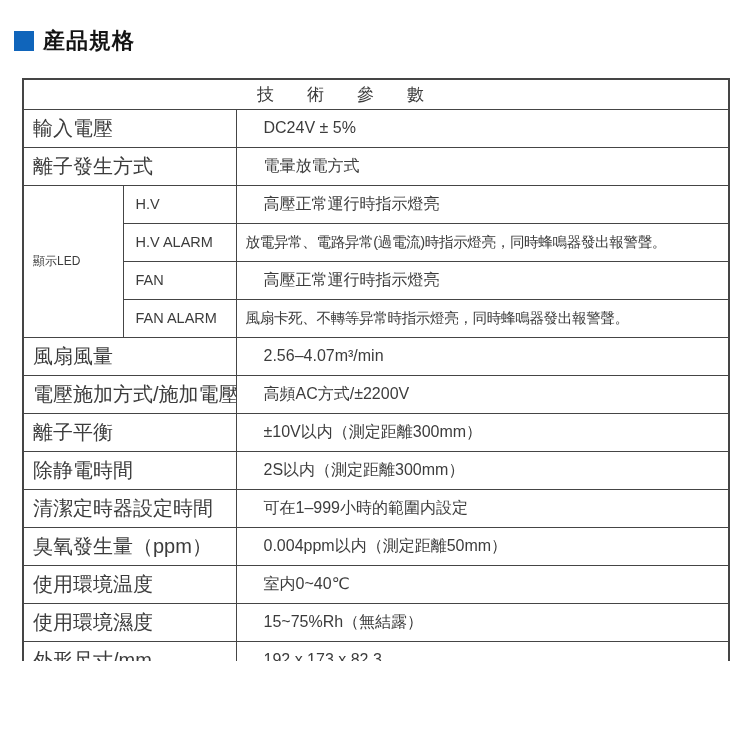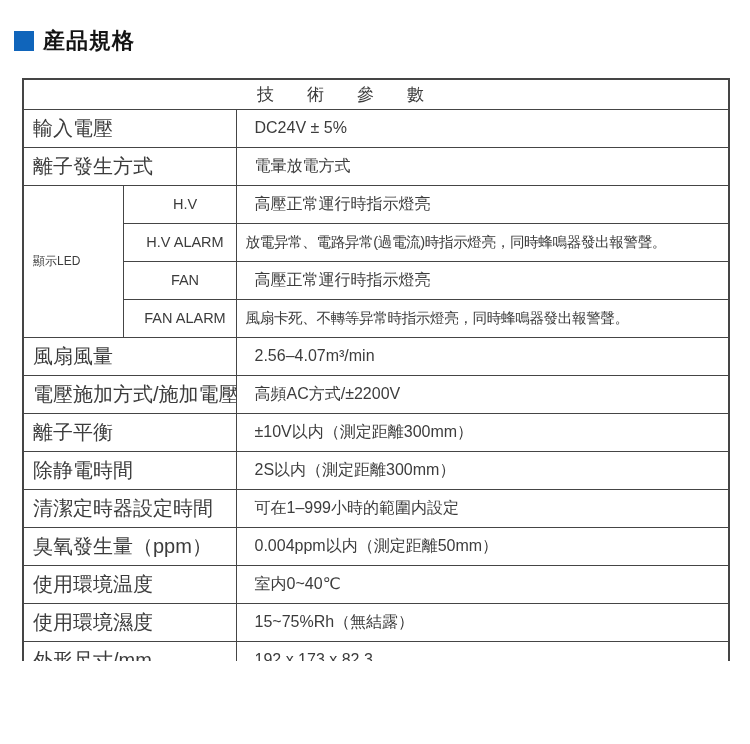--- a/index.html
+++ b/index.html
@@ -63,24 +63,23 @@
     padding-left: 9px;
     font-size: 20px;
   }
   td.group-label-cell {
     padding-left: 9px;
     font-size: 12px;
   }
   td.sub-label-cell {
     padding-left: 12px;
     font-size: 14.5px;
-    text-align: center;
   }
   td.value-cell {
-    padding-left: 18px;
+    padding-left: 27px;
     font-size: 16px;
   }
   td.value-cell.alarm {
     font-size: 14.6px;
     letter-spacing: -0.4px;
     padding-left: 9px;
   }
 </style>
 </head>
 <body>

